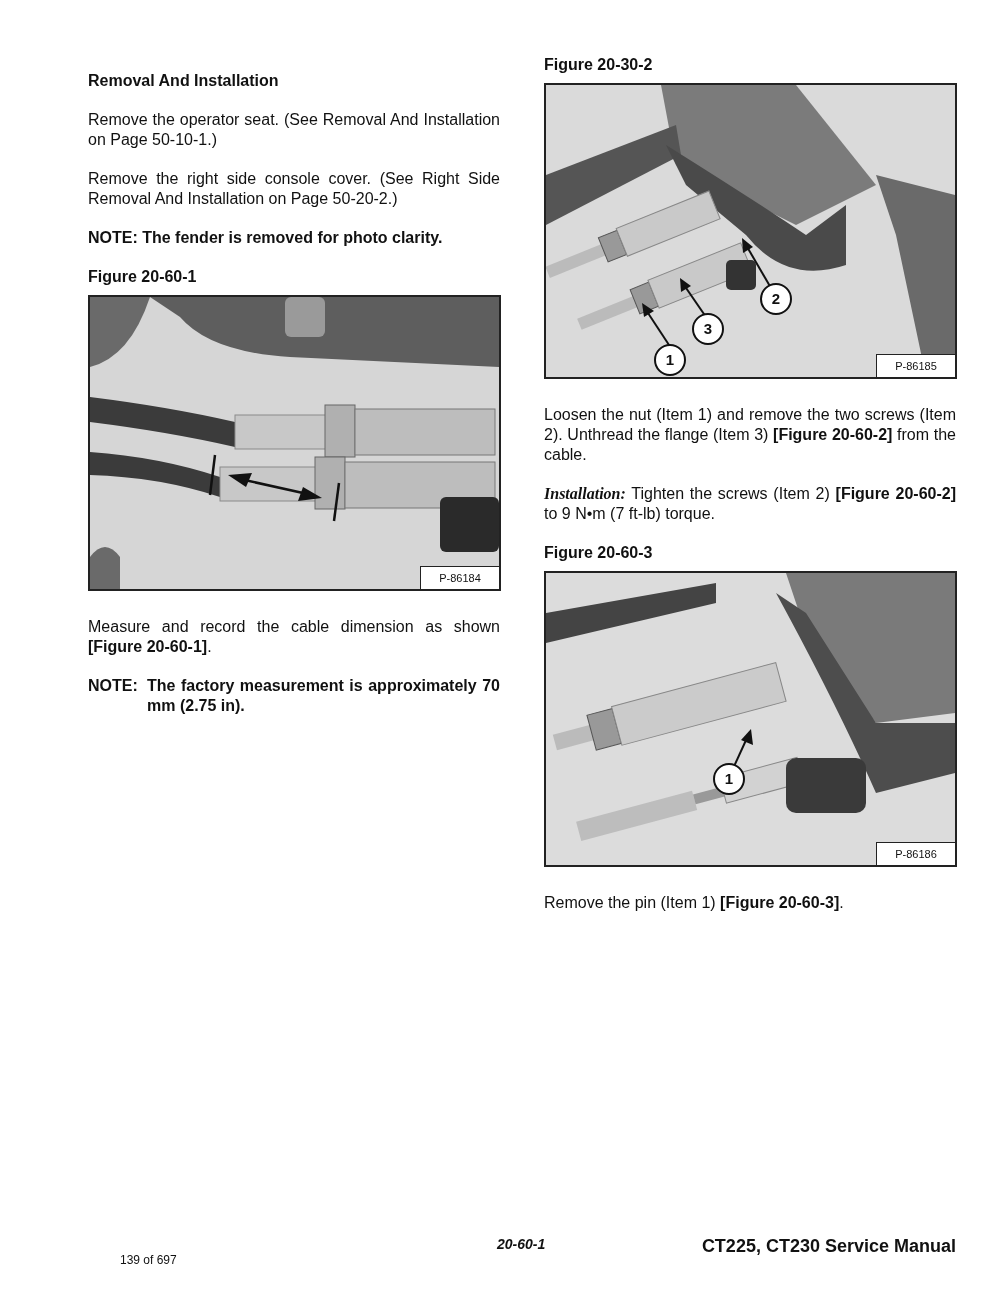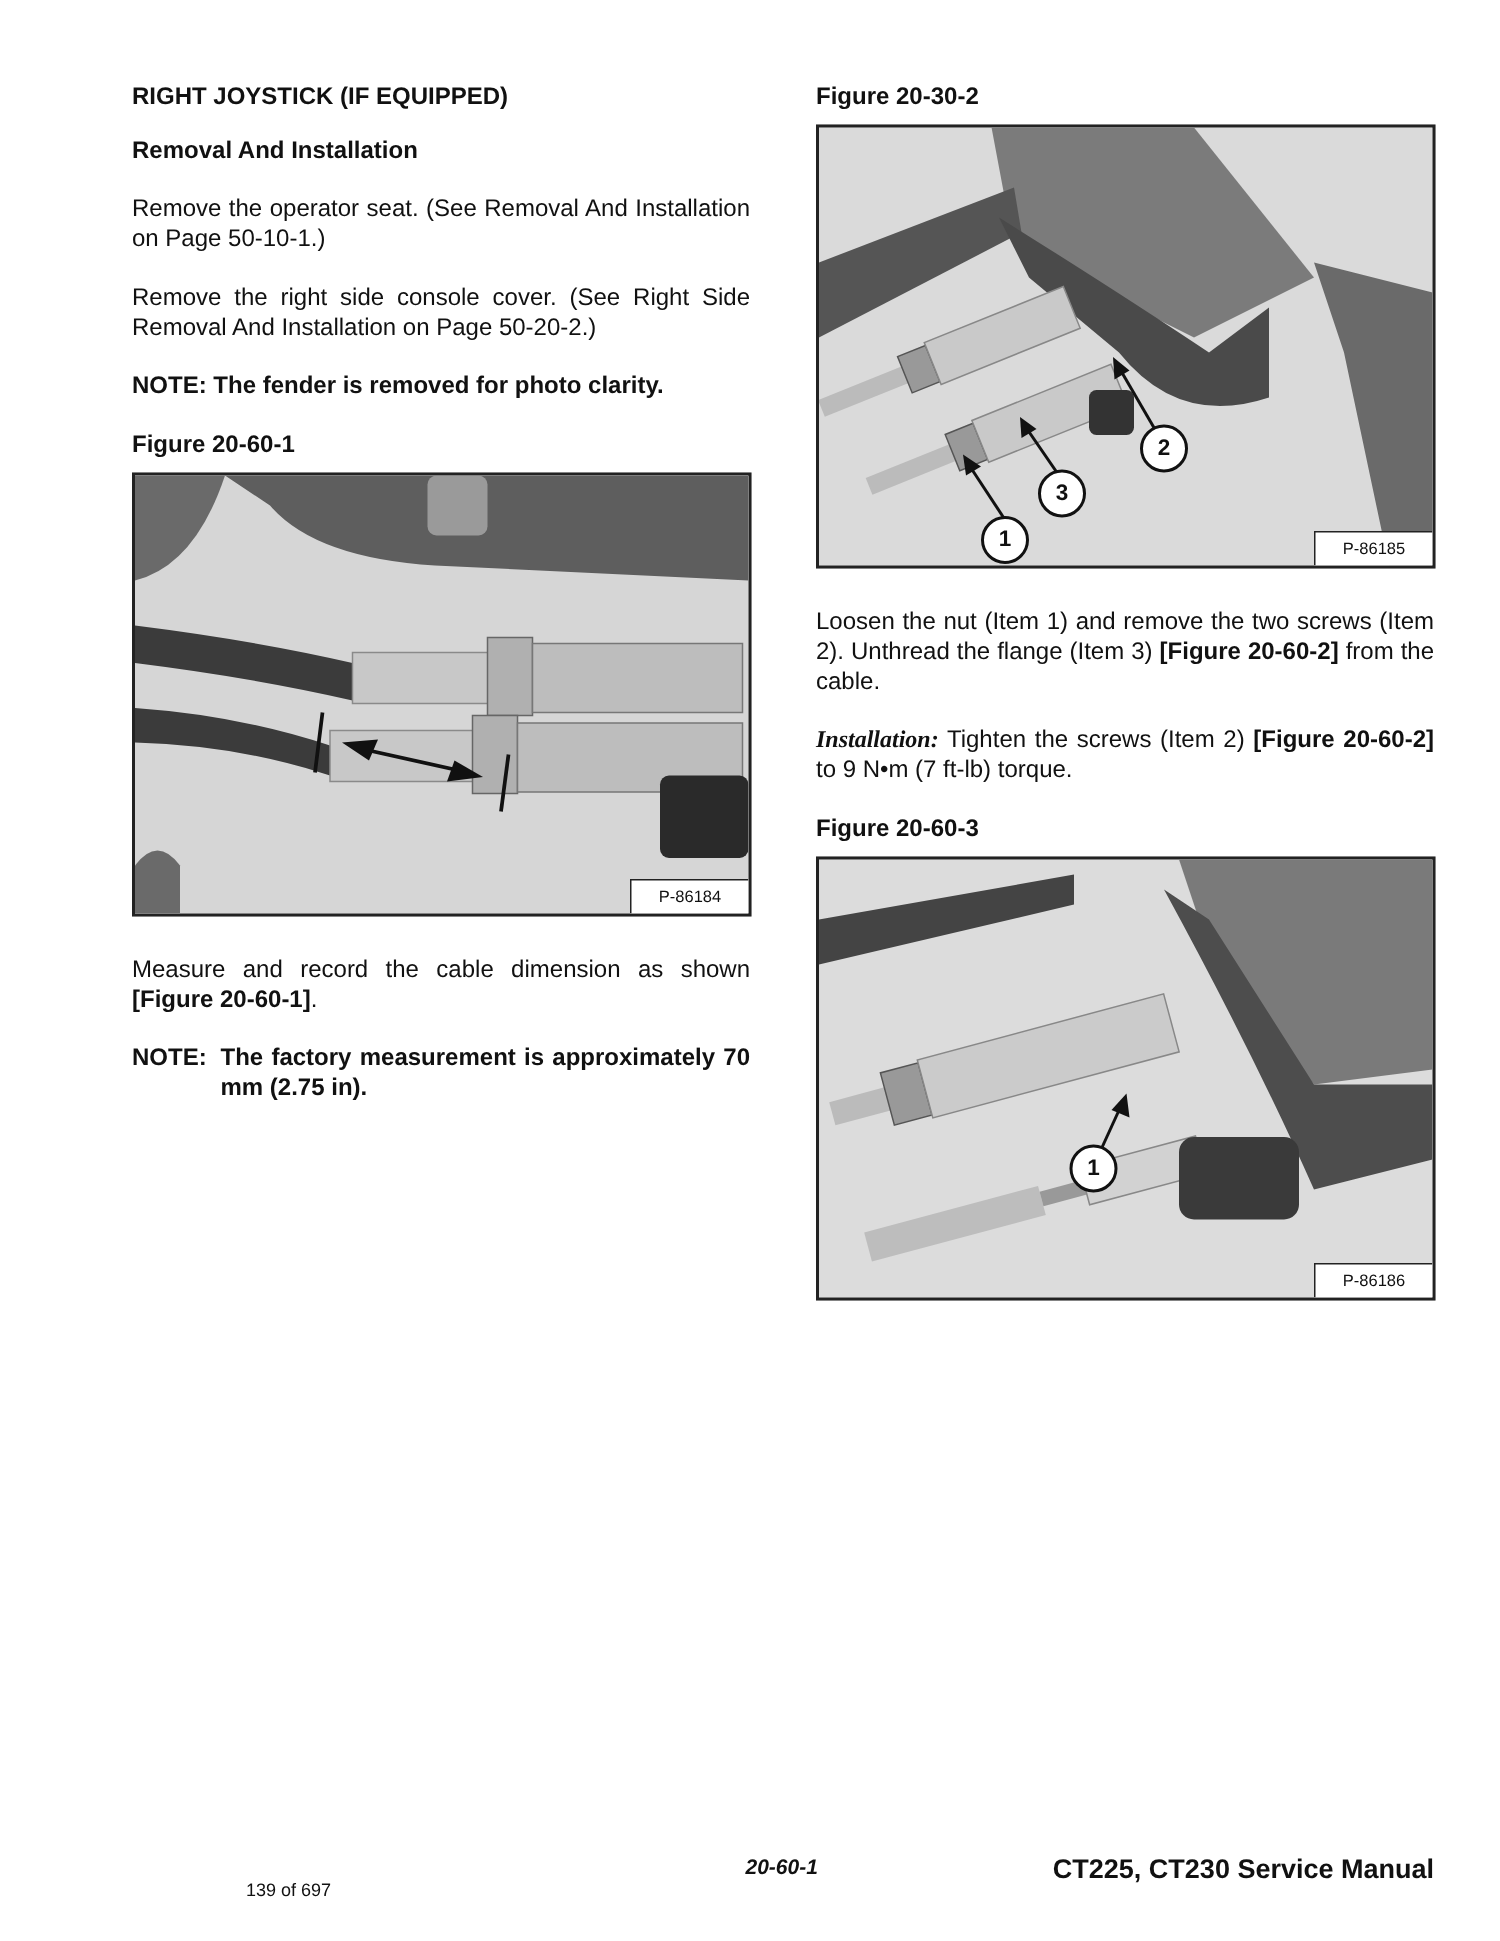--- a/index.html
+++ b/index.html
@@ -14,27 +14,26 @@
   .bi { font-weight: bold; font-style: italic; font-family: Liberation Serif, serif; }
   .note { font-weight: bold; }
   .figure { position: relative; width: 409px; height: 292px; border: 2px solid #222;
             overflow: hidden; background: #cfcfcf; }
   .figure svg { position: absolute; left: 0; top: 0; width: 100%; height: 100%; }
   .pnum { position: absolute; right: 0; bottom: 0; width: 78px; height: 22px;
           background: #fff; border-top: 1.5px solid #222; border-left: 1.5px solid #222;
           font-size: 11px; line-height: 22px; text-align: center; margin-top: 12px; }
   .footer-center { position: absolute; left: 497px; top: 1236px; font-size: 14px; font-weight: bold; font-style: italic; }
   .footer-right { position: absolute; right: 44px; top: 1236px; font-size: 18px; font-weight: bold; }
-  .footer-count { position: absolute; left: 120px; top: 1253px; font-size: 12px; margin-left: 44px; }
+  .footer-count { position: absolute; left: 120px; top: 1253px; font-size: 12px; }
 </style>
 </head>
 <body>
 
 <div class="col col-left">
-  <div class="h1">RIGHT JOYSTICK (IF EQUIPPED)</div>
   <div style="height:16px"></div>
   <div class="h2">Removal And Installation</div>
   <div style="height:19px"></div>
   <p>Remove the operator seat. (See Removal And Installation on Page 50-10-1.)</p>
   <div style="height:19px"></div>
   <p>Remove the right side console cover. (See Right Side Removal And Installation on Page 50-20-2.)</p>
   <div style="height:19px"></div>
   <p class="note">NOTE: The fender is removed for photo clarity.</p>
   <div style="height:19px"></div>
   <div class="fig-title">Figure 20-60-1</div>
@@ -136,17 +135,18 @@
       <g>
         <line x1="185" y1="200" x2="201" y2="165" stroke="#111" stroke-width="2"></line>
         <polygon points="205,156 207,172 195,167" fill="#111"></polygon>
       </g>
     </svg>
     <div style="position:absolute;left:167px;top:190px;width:28px;height:28px;border:2px solid #111;border-radius:50%;background:#fff;text-align:center;line-height:28px;font-weight:bold;font-size:15px;">1</div>
     <div class="pnum">P-86186</div>
   </div>
 
   <div style="height:26px"></div>
+  <p><span>Remove the pin (Item 1) </span><span class="b">[Figure 20-60-3]</span><span>.</span></p>
 </div>
 
 <div class="footer-center">20-60-1</div>
 <div class="footer-right">CT225, CT230 Service Manual</div>
 <div class="footer-count">139 of 697</div>
 
 </body></html>

